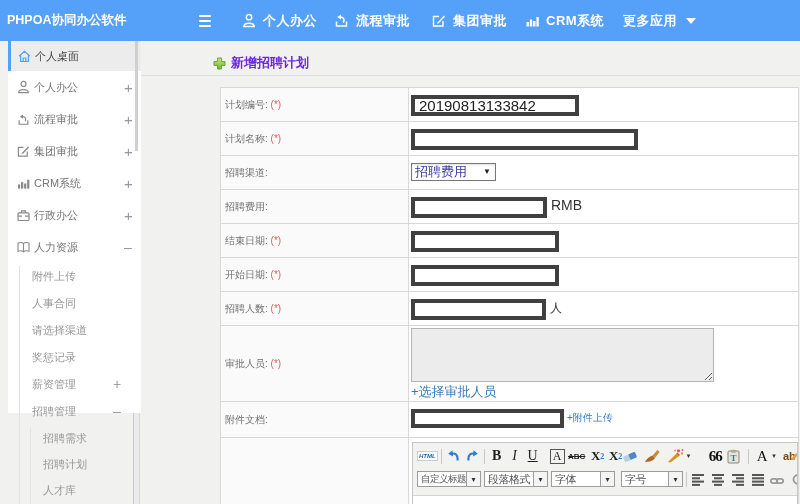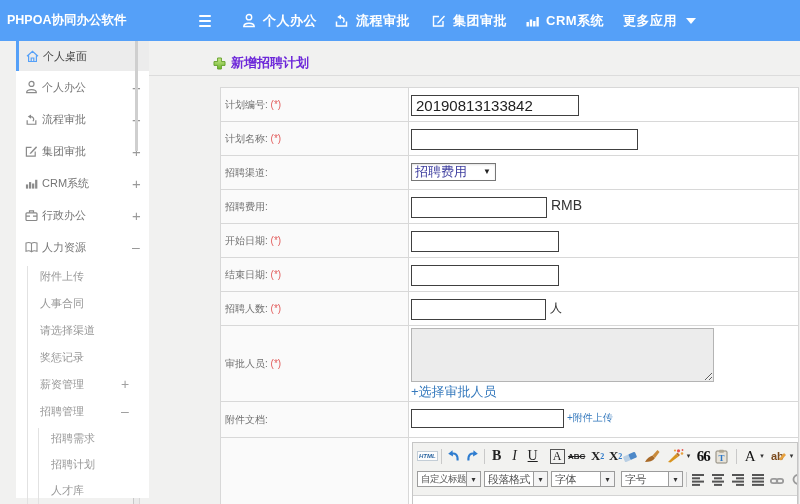--- a/index.html
+++ b/index.html
@@ -1,20 +1,20 @@
 <!DOCTYPE html>
 <html><head><meta charset="utf-8"><style>
 *{margin:0;padding:0;box-sizing:border-box}
 html,body{width:800px;height:504px;overflow:hidden;font-family:"Liberation Sans",sans-serif;background:#f1f1f0}
 #hdr{position:absolute;left:0;top:0;width:800px;height:41px;background:#55a0f8;color:#fff;z-index:5}
 .logo{position:absolute;left:7px;top:0;line-height:41px;font-size:12.5px;font-weight:bold}
 .bar{position:absolute;left:199px;width:12px;height:2.4px;background:#fff;border-radius:1px}
 .nitem{position:absolute;top:0;height:41px;display:flex;align-items:center;font-size:13px;font-weight:bold;color:#fff;letter-spacing:.5px}
 .nitem svg{margin-right:7px}
-#side{position:absolute;left:16px;top:41px;width:133px;height:457px;background:#fff;z-index:4}
+#side{position:absolute;left:8px;top:41px;width:133px;height:372px;background:#fff;z-index:4}
 #sbdiv{position:absolute;left:133px;top:41px;width:7px;height:463px;background:#ebebeb;border-left:1px solid #c9c9c9;border-right:1px solid #d8d8d8}
 #sbthumb{position:absolute;left:135px;top:41px;width:3px;height:110px;background:#cfcfcf;z-index:6}
 .srow{position:relative;height:32px;display:flex;align-items:center;color:#757575;font-size:11px}
 .srow svg{position:absolute;left:9px}
 .srow .t{position:absolute;left:26px}
 .srow .pm{position:absolute;left:116px;font-size:15px;color:#999;font-weight:400}
 .active{height:30px;background:#ececec;border-left:3px solid #55a0f8;color:#444}
 .active svg{left:7px}
 .active .t{left:24px}
 .sub{position:relative;height:27px;line-height:27px;color:#979797;font-size:11px}
@@ -26,21 +26,21 @@
 #vline3{position:absolute;left:22px;top:387px;width:1px;height:76px;background:#e2e2e2}
 #content{position:absolute;left:140px;top:41px;width:660px;height:463px;background:#f1f1f0}
 #titlebar{position:absolute;left:0;top:0;width:660px;height:35px;border-bottom:1px solid #dcdcdc}
 #title{position:absolute;left:91px;top:13px;font-size:13px;font-weight:bold;color:#6d28d9}
 #plus{position:absolute;left:73px;top:16px}
 table.frm{position:absolute;left:80px;top:46px;width:579px;border-collapse:collapse;table-layout:fixed}
 table.frm td{border:1px solid #d8d8d8;vertical-align:middle}
 td.lbl{width:188px;background:#fafafa;font-size:10px;color:#707070;padding-left:4px}
 td.lbl .red{color:#e25c5c}
 td.val{background:#fff;padding-left:1px;font-size:14px;color:#333}
-input.inp{height:21px;border:1px solid #404040;background:#fff;margin-left:1px;margin-top:1px;font-size:15px;font-family:"Liberation Sans",sans-serif;color:#222;padding:0 4px;vertical-align:middle}
+input.inp{height:21px;border:4px solid #404040;background:#fff;margin-left:1px;margin-top:1px;font-size:15px;font-family:"Liberation Sans",sans-serif;color:#222;padding:0 4px;vertical-align:middle}
 .lnk{color:#3579bd;font-size:13px;text-decoration:none}
 span.sel{display:inline-flex;align-items:center;margin-left:1px;margin-top:-3px;height:18px;width:85px;font-size:13px;color:#3c3c9e;border:1px solid #777;background:#fff;box-shadow:inset 0 1px 2px rgba(0,0,0,.12);vertical-align:middle}
 textarea.ta{width:303px;height:54px;background:#ececec;border:1px solid #b4b4b4;resize:both;margin:2px 0 0 1px;display:block}
 .aft{font-size:14px;color:#333;margin-left:4px}
 
 #ed{position:absolute;left:3px;top:4px;width:386px;border:1px solid #c6c6c6;background:#fff}
 #tbar{background:#f2f2f0;border-bottom:1px solid #d4d4d4;padding:3px 0 6px 4px;overflow:hidden;white-space:nowrap}
 .trow{display:flex;align-items:center;height:20px;position:relative}
 .ti{display:inline-flex;align-items:center;justify-content:center;width:18px;height:18px;flex:0 0 auto}
 .tsep{width:1px;height:15px;background:#c9c9c9;margin:0 3px;flex:0 0 auto}
@@ -212,25 +212,25 @@
           <td class="val"><span class="sel">
               <span style="flex:1;padding-left:3px">招聘费用</span>
               <span style="font-size:8px;color:#222;padding-right:4px">▼</span>
             </span></td>
         </tr>
     <tr style="height:34px">
           <td class="lbl">招聘费用:&nbsp;</td>
           <td class="val"><input class="inp" style="width: 136px;"><span class="aft">RMB</span></td>
         </tr>
     <tr style="height:34px">
+          <td class="lbl">结束日期:&nbsp;<span class="red">(*)</span></td>
+          <td class="val"><input class="inp" style="width: 148px;"></td>
+        </tr>
+    <tr style="height:34px">
           <td class="lbl">开始日期:&nbsp;<span class="red">(*)</span></td>
-          <td class="val"><input class="inp" style="width: 148px;"></td>
-        </tr>
-    <tr style="height:34px">
-          <td class="lbl">结束日期:&nbsp;<span class="red">(*)</span></td>
           <td class="val"><input class="inp" style="width: 148px;"></td>
         </tr>
     <tr style="height:34px">
           <td class="lbl">招聘人数:&nbsp;<span class="red">(*)</span></td>
           <td class="val"><input class="inp" style="width: 135px;"><span class="aft" style="font-size:12px">人</span></td>
         </tr>
     <tr style="height:75px">
           <td class="lbl">审批人员:&nbsp;<span class="red">(*)</span></td>
           <td class="val"><textarea class="ta" style=""></textarea><a class="lnk" style="margin-left:1px;line-height:19px">+选择审批人员</a></td>
         </tr>
@@ -284,21 +284,21 @@
                     <svg width="18" height="14" viewBox="0 0 18 14">
                       <path d="M2 13 L10 5 L12.5 7.5 L4.5 13.5 Z" fill="#d9941f"></path>
                       <path d="M10 5 L11.5 3.5 L14 6 L12.5 7.5 Z" fill="#b8742a"></path>
                       <circle cx="12.5" cy="1.8" r="1.6" fill="#e8544f"></circle>
                       <circle cx="16" cy="4.5" r="1.3" fill="#e8a23f"></circle>
                       <circle cx="9" cy="1.5" r="1.1" fill="#e8a23f"></circle>
                       <circle cx="16.5" cy="1" r="0.9" fill="#e8544f"></circle>
                     </svg>
                   </span>
             <span style="font-size:7px;color:#333;margin:0 2px">▾</span>
-            <span class="ti serif" style="font-weight:bold;font-size:15px;color:#111;letter-spacing:-1px;margin-left:2px">66</span>
+            <span class="ti serif" style="font-weight:bold;font-size:15px;color:#111;letter-spacing:-1px;margin-left:14px">66</span>
             <span class="ti">
                     <svg width="15" height="15" viewBox="0 0 15 15">
                       <rect x="2" y="2" width="11" height="12" rx="1" fill="#e8e3d8" stroke="#8a8578"></rect>
                       <rect x="5" y="0.8" width="5" height="3" rx="1" fill="#b0a894"></rect>
                       <text x="7.5" y="12" font-size="9" font-weight="bold" fill="#2d78c8" text-anchor="middle" font-family="Liberation Serif">T</text>
                     </svg>
                   </span>
             <span class="tsep" style="margin:0 6px"></span>
             <span class="ti serif" style="font-size:15px;color:#111;width:14px">A</span>
             <span style="font-size:7px;color:#333;margin:0 3px 0 3px">▾</span>

